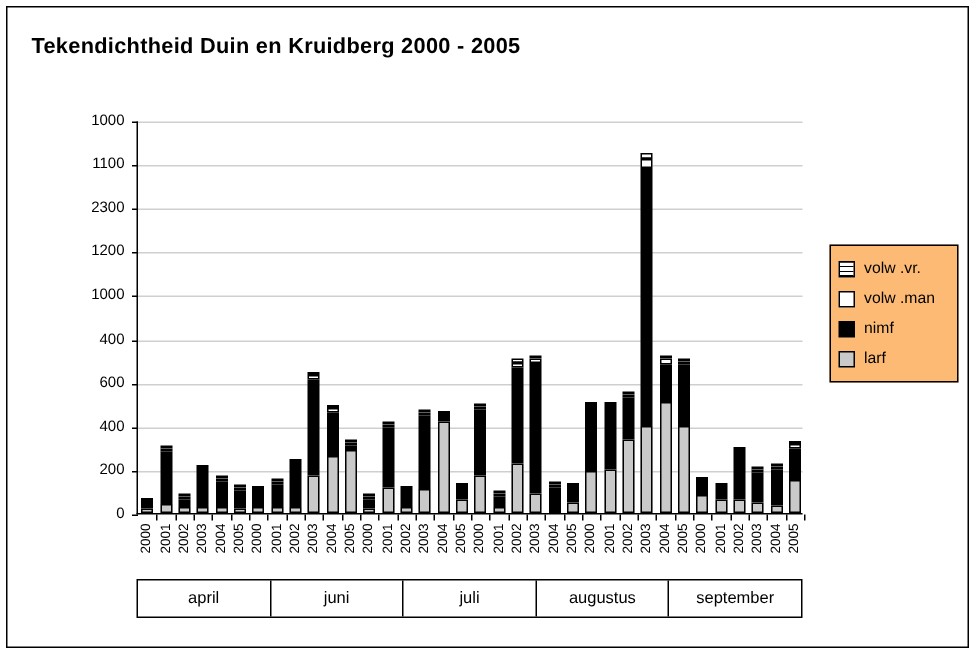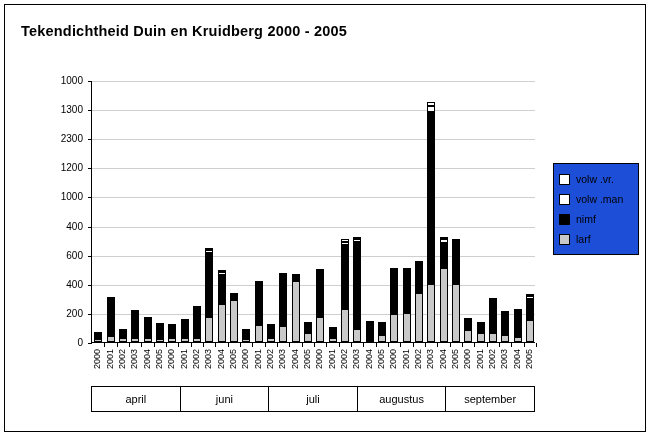--- a/index.html
+++ b/index.html
@@ -142,21 +142,21 @@
   .month-cell:last-child {
     border-right: none;
   }
   
   #legend {
     position: absolute;
     left: 548px;
     top: 158px;
     width: 86px;
     border: 1px solid #000;
-    background: #1d4ed8;
+    background: #fdba74;
     padding: 5px 4px 5px 5px;
     box-sizing: border-box;
   }
   .legend-row {
     display: flex;
     align-items: center;
     height: 20px;
   }
   .swatch {
     width: 11px;
@@ -198,21 +198,21 @@
         <div class="ytick-mark" style="top: 116.444px;"></div>
         <div class="ytick-label" style="top: 116.444px; right: 452px;">1000</div>
         <div class="gridline" style="top: 87.3333px;"></div>
         <div class="ytick-mark" style="top: 87.3333px;"></div>
         <div class="ytick-label" style="top: 87.3333px; right: 452px;">1200</div>
         <div class="gridline" style="top: 58.2222px;"></div>
         <div class="ytick-mark" style="top: 58.2222px;"></div>
         <div class="ytick-label" style="top: 58.2222px; right: 452px;">2300</div>
         <div class="gridline" style="top: 29.1111px;"></div>
         <div class="ytick-mark" style="top: 29.1111px;"></div>
-        <div class="ytick-label" style="top: 29.1111px; right: 452px;">1300</div>
+        <div class="ytick-label" style="top: 29.1111px; right: 452px;">1100</div>
         <div class="gridline" style="top: 0px;"></div>
         <div class="ytick-mark" style="top: 0px;"></div>
         <div class="ytick-label" style="top: 0px; right: 452px;">1000</div>
       </div>
     <div id="bars">
         <div class="bar" style="left: 2.16667px;">
           <div class="seg seg-larf" style="height: 2.91111px;"></div>
           <div class="seg seg-nimf" style="height: 2.91111px;"></div>
           <div class="seg seg-volwman" style="height: 1px;"></div>
           <div class="seg seg-volwvr" style="height: 1px;"></div>

